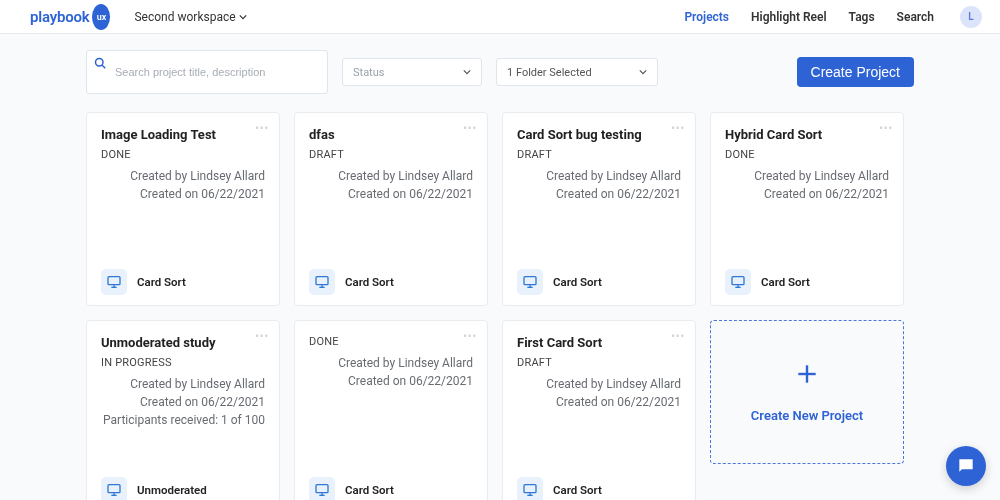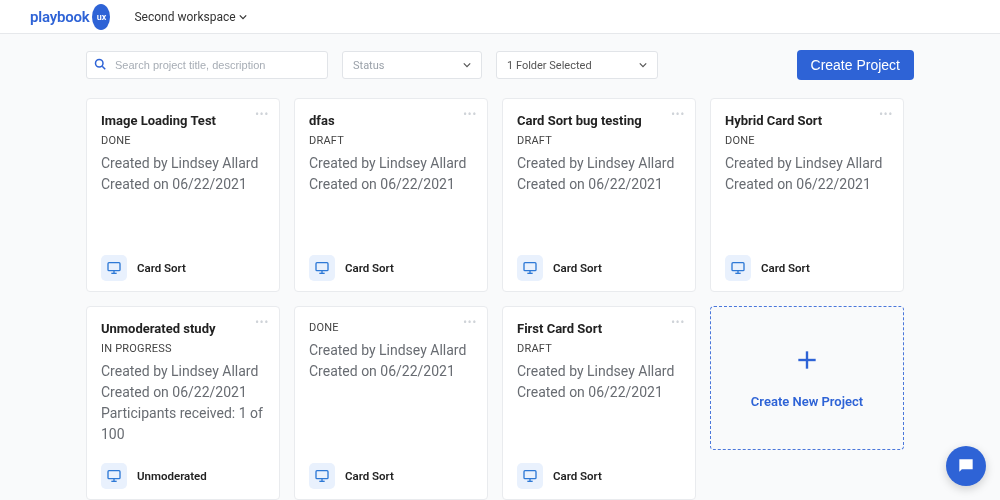--- a/index.html
+++ b/index.html
@@ -14,34 +14,34 @@
   .workspace svg { margin-left: 3px; }
   .nav-right { margin-left: auto; display: flex; align-items: center; gap: 22px; }
   .nav-link { font-size: 12px; font-weight: 600; color: #333; cursor: pointer; }
   .nav-link.active { color: #2e63d6; }
   .avatar { width: 22px; height: 22px; border-radius: 50%; background: #dbe4fb; color: #5a7ed8; font-size: 10px; font-weight: 600; display: flex; align-items: center; justify-content: center; margin-left: 4px; }
   
   
   .content { padding: 16px 86px 0 86px; }
   .controls { display: flex; align-items: center; gap: 14px; margin-bottom: 18px; }
   .search-box { position: relative; width: 242px; }
-  .search-box input { width: 100%; height: 28px; padding: 0 8px 0 28px; border: 1px solid #e1e4e8; border-radius: 3px; font-size: 11px; color: #555; background: #fff; }
+  .search-box input { width: 100%; height: 44px; padding: 0 8px 0 28px; border: 1px solid #e1e4e8; border-radius: 3px; font-size: 11px; color: #555; background: #fff; }
   .search-box input::placeholder { color: #a7adb5; }
   .search-box .sicon { position: absolute; left: 8px; top: 7px; color: #2e63d6; }
   .select { width: 140px; height: 28px; border: 1px solid #e1e4e8; border-radius: 3px; background: #fff; display: flex; align-items: center; justify-content: space-between; padding: 0 10px; font-size: 11px; color: #9aa1a9; cursor: pointer; }
   .select.folder { width: 162px; color: #555; }
   .create-btn { margin-left: auto; height: 30px; padding: 0 14px; background: #2e63d6; color: #fff; border: none; border-radius: 4px; font-size: 14px; font-weight: 500; cursor: pointer; }
   
   
   .grid { display: grid; grid-template-columns: repeat(4, 194px); gap: 14px; }
   .card { background: #fff; border: 1px solid #e9ebee; border-radius: 4px; height: 194px; padding: 14px 14px 10px 14px; display: flex; flex-direction: column; position: relative; }
   .card-menu { position: absolute; top: 10px; right: 10px; color: #cfd3d8; font-weight: bold; letter-spacing: 1px; cursor: pointer; font-size: 10px; }
   .card h3 { font-size: 13px; font-weight: 700; color: #222; margin-bottom: 6px; }
   .status { font-size: 11px; color: #444; margin-bottom: 6px; letter-spacing: 0.2px; }
-  .meta { font-size: 14px; color: #686c72; line-height: 1.5; }
+  .meta { font-size: 12px; color: #686c72; line-height: 1.5; text-align: right; }
   .card-footer { margin-top: auto; display: flex; align-items: center; gap: 10px; }
   .type-icon { width: 26px; height: 26px; border-radius: 5px; background: #e9f1fd; display: flex; align-items: center; justify-content: center; }
   .type-label { font-size: 11.5px; font-weight: 600; color: #222; }
   
   .new-card { border: 1px dashed #4a77db; background: transparent; display: flex; flex-direction: column; align-items: center; justify-content: center; cursor: pointer; height: 144px; border-radius: 4px; }
   .new-card .plus { color: #2e63d6; }
   .new-card .label { margin-top: 18px; color: #2e63d6; font-weight: 600; font-size: 13px; }
   
   .chat-fab { position: fixed; right: 14px; bottom: 14px; width: 40px; height: 40px; border-radius: 50%; background: #2e63d6; display: flex; align-items: center; justify-content: center; cursor: pointer; box-shadow: 0 3px 10px rgba(0,0,0,0.18); }
 </style>
@@ -51,20 +51,27 @@
 <div class="topbar">
   <div class="logo">
     <span class="logo-text">playbook</span>
     <span class="logo-badge">ux</span>
   </div>
   <div class="workspace">
     <span>Second workspace</span>
     <svg width="8" height="8" viewBox="0 0 10 10">
         <path d="M1 3 L5 7 L9 3" fill="none" stroke="#333" stroke-width="1.5"></path>
       </svg>
+  </div>
+  <div class="nav-right">
+    <span class="nav-link active">Projects</span>
+    <span class="nav-link">Highlight Reel</span>
+    <span class="nav-link">Tags</span>
+    <span class="nav-link">Search</span>
+    <div class="avatar">L</div>
   </div>
 </div>
 
 <div class="content">
 
   <div class="controls">
     <div class="search-box">
       <span class="sicon">
         <svg width="12" height="12" viewBox="0 0 16 16">
             <circle cx="7" cy="7" r="5" fill="none" stroke="#2e63d6" stroke-width="2"></circle>

